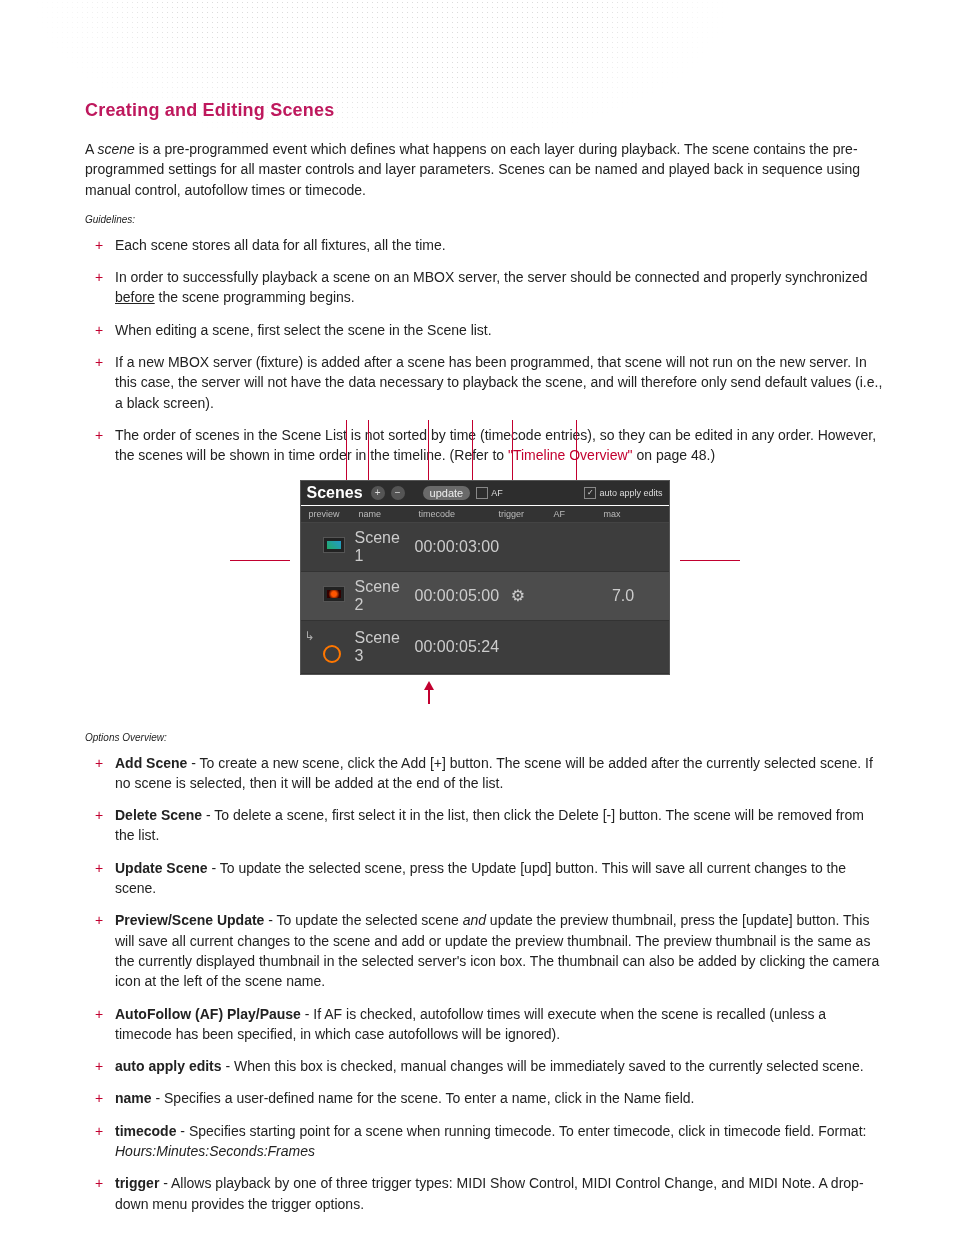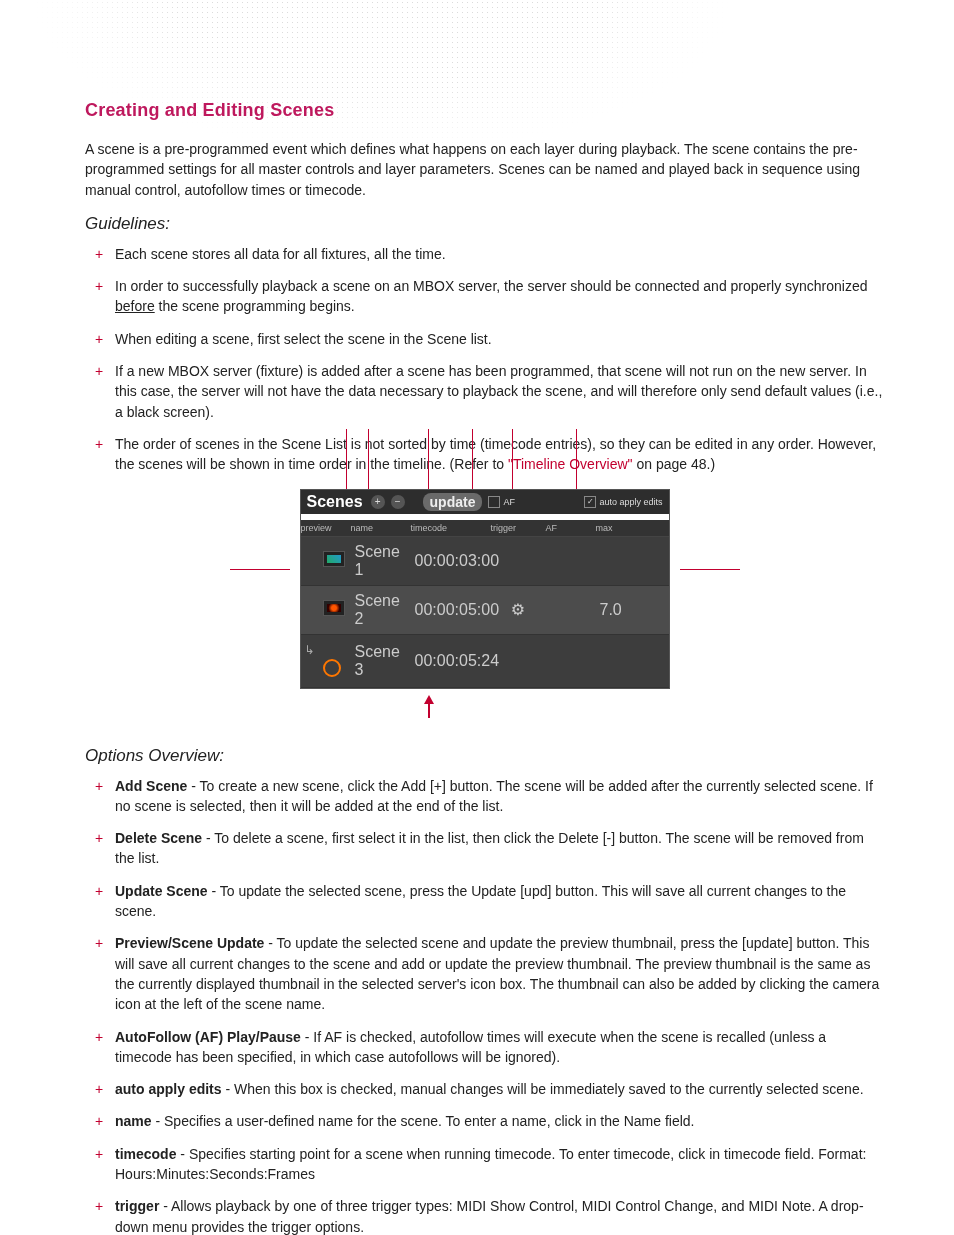--- a/index.html
+++ b/index.html
@@ -41,24 +41,24 @@
     font-size: 18px;
     font-weight: 700;
     margin: 0 0 18px 0;
     letter-spacing: 0.2px;
   }
   p.body {
     font-size: 14px;
     line-height: 1.45;
     margin: 0 0 14px 0;
   }
-  .italic { }
+  .italic { font-style: italic; }
   .guidehead {
     font-style: italic;
-    font-size: 17px;
+    font-size: 10px;
     margin: 6px 0 10px 0;
   }
   ul.plus {
     list-style: none;
     padding: 0;
     margin: 0 0 14px 0;
   }
   ul.plus > li {
     position: relative;
     font-size: 14px;
@@ -96,44 +96,43 @@
     color: #ddd;
     position: relative;
     z-index: 2;
   }
   .panel-head {
     background: #2d2d2d;
     display: flex;
     align-items: center;
     gap: 6px;
     padding: 3px 6px;
-    border-bottom: 6px solid #ffffff;
+    border-bottom: 1px solid #ffffff;
   }
   .panel-head .title {
     color: #fff;
     font-size: 16px;
     font-weight: 700;
     margin-right: 2px;
   }
   .circ-btn {
     width: 14px; height: 14px;
     border-radius: 50%;
     background: #555;
     color: #ddd;
     font-size: 10px;
     line-height: 14px;
     text-align: center;
   }
   .pill-btn {
     border-radius: 8px;
     background: #6a6a6a;
     color: #eee;
-    font-size: 14px;
+    font-size: 11px;
     padding: 1px 7px;
-    font-weight: bold;
   }
   .chk {
     display: inline-flex;
     align-items: center;
     gap: 3px;
     font-size: 9px;
     color: #ddd;
   }
   .chk .box {
     width: 10px; height: 10px;
@@ -147,21 +146,21 @@
     display: grid;
     grid-template-columns: 50px 60px 80px 55px 50px 55px;
     align-items: center;
   }
   .panel-cols {
     background: #333;
     border-bottom: 1px solid #444;
     font-size: 9px;
     color: #bbb;
   }
-  .panel-cols > div { padding: 3px 0; }
+  .panel-cols > div { padding: 3px 8px; }
   .panel-row {
     background: #3d3d3d;
     border-bottom: 1px solid #333;
   }
   .panel-row.sel { background: #4c4c4c; }
   .panel-row > div { padding: 6px 4px; font-size: 16px; color: #ccc; }
   .thumb {
     width: 20px; height: 14px;
     background: #222;
     border: 1px solid #555;
@@ -297,21 +296,21 @@
           <div></div>
           <div></div>
           <div></div>
         </div>
         <div class="panel-row sel">
           <div><span class="thumb t2"></span></div>
           <div>Scene 2</div>
           <div>00:00:05:00</div>
           <div class="gear"><span>⚙</span></div>
           <div></div>
-          <div style="text-align:left">7.0</div>
+          <div style="text-align:center">7.0</div>
         </div>
         <div class="panel-row">
           <div class="arrow-cell"><span class="thumb t3"></span></div>
           <div>Scene 3</div>
           <div>00:00:05:24</div>
           <div></div>
           <div></div>
           <div></div>
         </div>
       </div>

